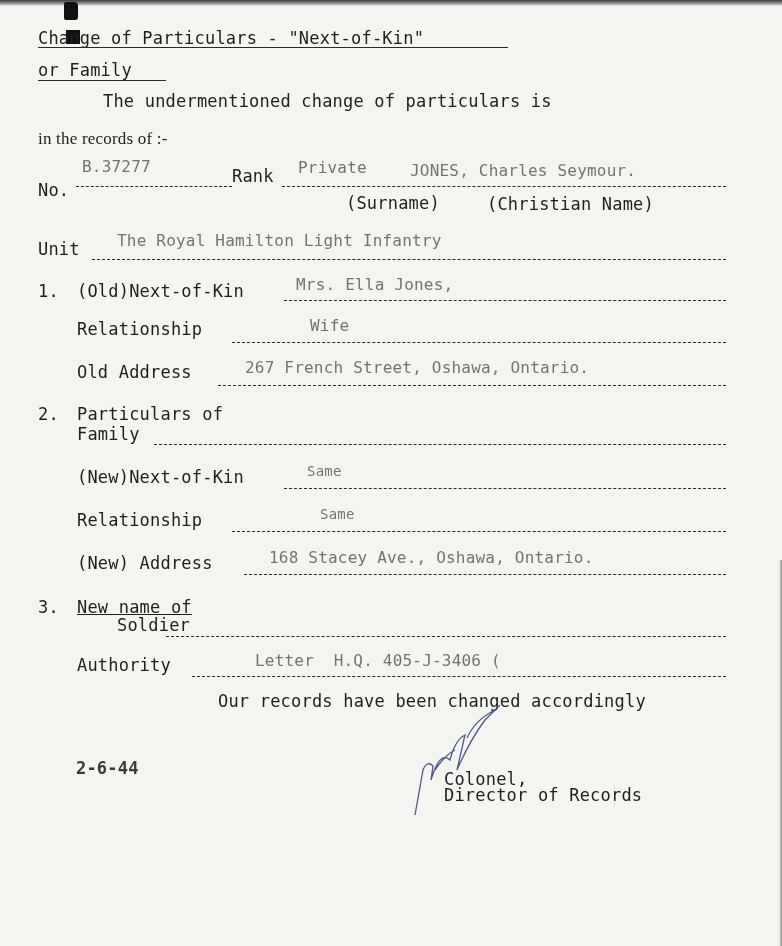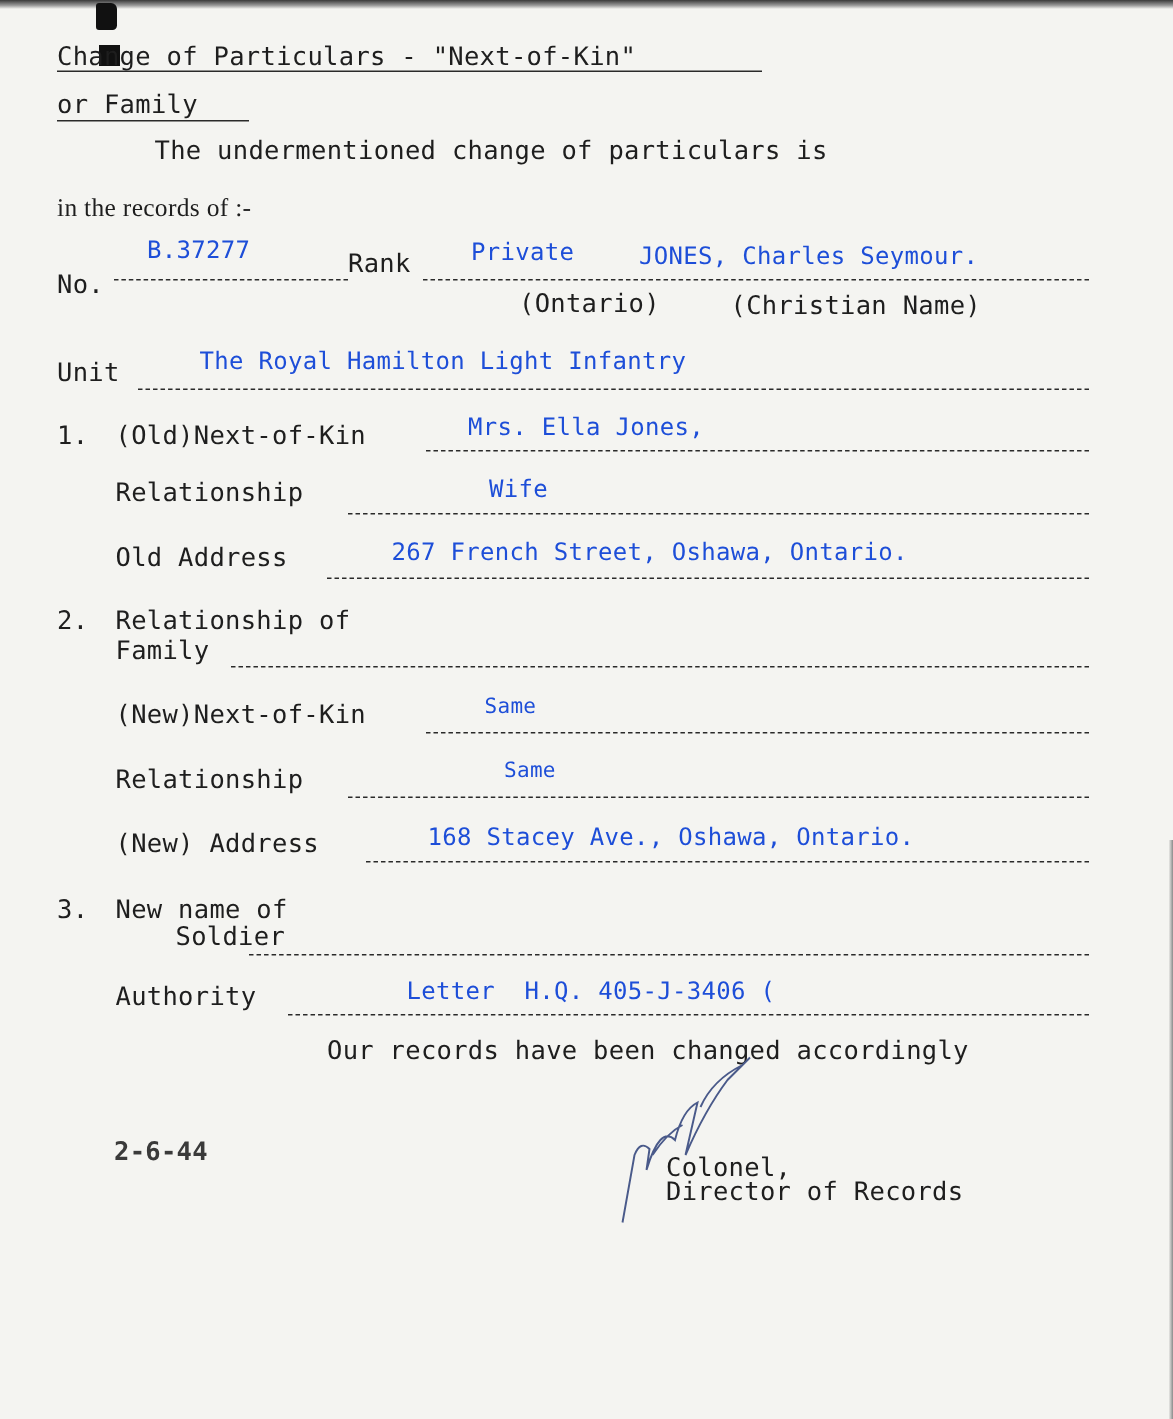--- a/index.html
+++ b/index.html
@@ -13,21 +13,21 @@
     .topbar {
       position: absolute; left: 0; top: 0; width: 782px; height: 6px;
       background: linear-gradient(#3a3a3a, #9a9a9a 60%, #f4f4f1);
     }
     .rightedge {
       position: absolute; right: 0; top: 560px; width: 3px; height: 386px;
       background: linear-gradient(90deg, #f4f4f1, #8a8a8a);
     }
     .page { position: absolute; left: 0; top: 0; width: 782px; height: 946px; }
     .t { position: absolute; font-size: 17px; white-space: pre; line-height: 18px; letter-spacing: 0.2px; }
-    .fill { color: #1d4ed8; font-size: 16px; margin-left: 16px; }
+    .fill { color: #737373; font-size: 16px; }
     .ul { position: absolute; height: 0; border-top: 1.6px dashed #2a2a2a; }
     .ul.solid { border-top-style: solid; }
     .blot {
       position: absolute; left: 64px; top: 2px; width: 14px; height: 18px;
       background: #111; border-radius: 2px 4px 3px 2px;
     }
     .blot2 { position: absolute; left: 66px; top: 30px; width: 14px; height: 14px; background: #111; }
     .sig { position: absolute; left: 405px; top: 700px; }
   </style>
 </head>
@@ -47,60 +47,60 @@
   <div class="t" style="left:103px;top:92px;">The undermentioned change of particulars is</div>
   <div class="t" style="left:38px;top:130px;font-family:Liberation Serif, serif;">in the records of :-</div>
 
   <div class="t" style="left:38px;top:181px;">No.</div>
   <div class="t fill" style="left:82px;top:158px;">B.37277</div>
   <div class="ul" style="left:76px;top:186px;width:156px;"></div>
   <div class="t" style="left:232px;top:167px;">Rank</div>
   <div class="t fill" style="left:298px;top:159px;">Private</div>
   <div class="t fill" style="left:410px;top:162px;">JONES, Charles Seymour.</div>
   <div class="ul" style="left:282px;top:186px;width:444px;"></div>
-  <div class="t" style="left:346px;top:194px;">(Ontario)</div>
+  <div class="t" style="left:346px;top:194px;">(Surname)</div>
   <div class="t" style="left:487px;top:195px;">(Christian Name)</div>
 
   <div class="t" style="left:38px;top:240px;">Unit</div>
   <div class="t fill" style="left:117px;top:232px;">The Royal Hamilton Light Infantry</div>
   <div class="ul" style="left:92px;top:259px;width:634px;"></div>
 
   <div class="t" style="left:38px;top:282px;">1.</div>
   <div class="t" style="left:77px;top:282px;">(Old)Next-of-Kin</div>
   <div class="t fill" style="left:296px;top:276px;">Mrs. Ella Jones,</div>
   <div class="ul" style="left:284px;top:300px;width:442px;"></div>
 
   <div class="t" style="left:77px;top:320px;">Relationship</div>
   <div class="t fill" style="left:310px;top:317px;">Wife</div>
   <div class="ul" style="left:232px;top:342px;width:494px;"></div>
 
   <div class="t" style="left:77px;top:363px;">Old Address</div>
   <div class="t fill" style="left:245px;top:359px;">267 French Street, Oshawa, Ontario.</div>
   <div class="ul" style="left:218px;top:385px;width:508px;"></div>
 
   <div class="t" style="left:38px;top:405px;">2.</div>
-  <div class="t" style="left:77px;top:405px;">Relationship of</div>
+  <div class="t" style="left:77px;top:405px;">Particulars of</div>
   <div class="t" style="left:77px;top:425px;">Family</div>
   <div class="t fill" style="left:170px;top:422px;"></div>
   <div class="ul" style="left:154px;top:444px;width:572px;"></div>
 
   <div class="t" style="left:77px;top:468px;">(New)Next-of-Kin</div>
   <div class="t fill" style="left:307px;top:462px;font-size:14px;">Same</div>
   <div class="ul" style="left:284px;top:488px;width:442px;"></div>
 
   <div class="t" style="left:77px;top:511px;">Relationship</div>
   <div class="t fill" style="left:320px;top:505px;font-size:14px;">Same</div>
   <div class="ul" style="left:232px;top:531px;width:494px;"></div>
 
   <div class="t" style="left:77px;top:554px;">(New) Address</div>
   <div class="t fill" style="left:269px;top:549px;">168 Stacey Ave., Oshawa, Ontario.</div>
   <div class="ul" style="left:244px;top:574px;width:482px;"></div>
 
   <div class="t" style="left:38px;top:598px;">3.</div>
-  <div class="t" style="left:77px;top:598px;">New name of</div>
+  <div class="t" style="left:77px;top:598px;text-decoration:underline;">New name of</div>
   <div class="t" style="left:72px;top:616px;margin-left:45px;">Soldier</div>
   <div class="t fill" style="left:180px;top:612px;"></div>
   <div class="ul" style="left:166px;top:636px;width:560px;"></div>
 
   <div class="t" style="left:77px;top:656px;">Authority</div>
   <div class="t fill" style="left:255px;top:652px;">Letter  H.Q. 405-J-3406 (</div>
   <div class="ul" style="left:192px;top:676px;width:534px;"></div>
 
   <div class="t" style="left:218px;top:692px;">Our records have been changed accordingly</div>
   <div class="t" style="left:76px;top:759px;font-weight:bold;color:#3a3a3a;">2-6-44</div>

